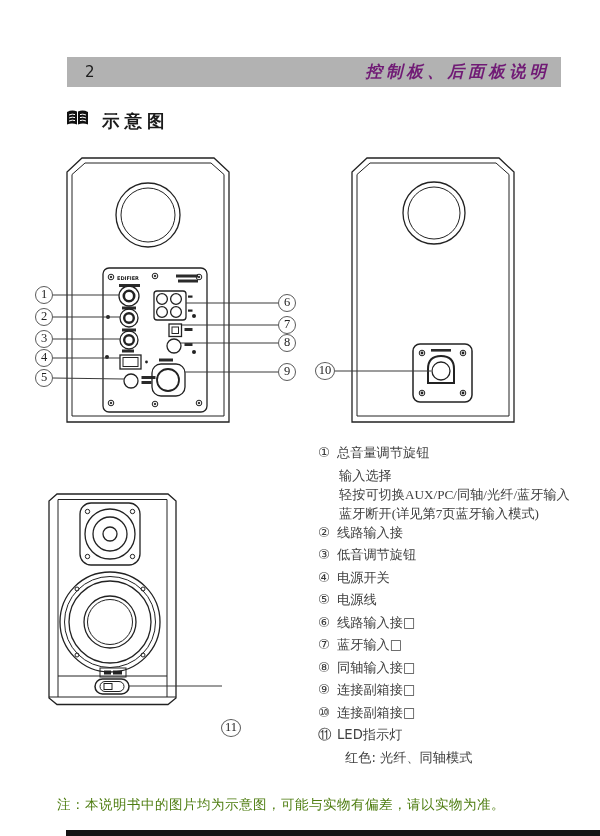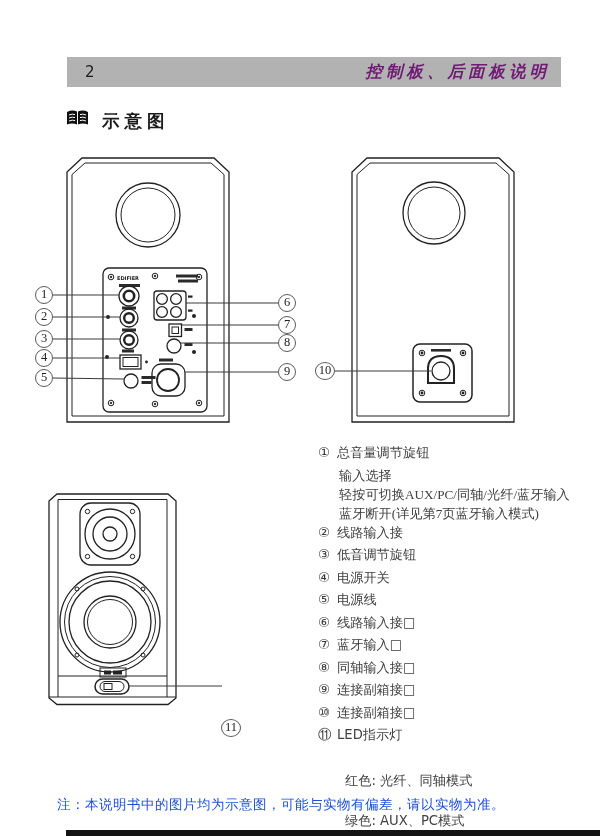--- a/index.html
+++ b/index.html
@@ -21,23 +21,23 @@
   
   .co{position:absolute;box-sizing:border-box;width:18px;height:18px;border:1.3px solid #5a5a5a;border-radius:50%;
     background:#fff;text-align:center;line-height:15px;font-family:"Liberation Serif",serif;
     font-size:12.5px;color:#222;}
   .co.wide{width:20px;}
   
   .legend{position:absolute;left:318px;top:444px;width:276px;font-size:13.2px;color:#414141;}
   .lg-item{height:22.5px;display:flex;align-items:flex-start;white-space:nowrap;}
   .lg-num{width:19px;flex:none;font-size:13.5px;color:#3a3a3a;}
   .lg-sub{height:19px;padding-left:21px;white-space:nowrap;font-family:Liberation Serif, serif;}
-  .lg-sub2{height:17px;padding-left:27px;white-space:nowrap;margin-top:23px;}
-  
-  .note{position:absolute;left:57px;top:796px;font-size:13.5px;color:#1d4ed8;letter-spacing:0.5px;white-space:nowrap;}
+  .lg-sub2{height:17px;padding-left:27px;white-space:nowrap;}
+  
+  .note{position:absolute;left:57px;top:796px;font-size:13.5px;color:#4d7c0f;letter-spacing:0.5px;white-space:nowrap;}
   .bottom-bar{position:absolute;left:66px;top:830px;width:534px;height:6px;background:#141414;}
 </style>
 </head>
 <body>
 
 <div id="page">
 
   <div class="hdr-bar">
     <span class="hdr-num">2</span>
     <span class="hdr-title">控制板、后面板说明</span>
@@ -277,19 +277,18 @@
       </div>
     <div class="lg-item">
         <span class="lg-num">⑩</span>
         <span>连接副箱接□</span>
       </div>
     <div class="lg-item">
         <span class="lg-num">⑪</span>
         <span>LED指示灯</span>
       </div>
     <div class="lg-sub2"><span>红色: 光纤、同轴模式</span></div>
-    <div class="lg-sub2"><span>绿色: AUX、PC模式</span></div>
   </div>
 
   <div class="note">注：本说明书中的图片均为示意图，可能与实物有偏差，请以实物为准。</div>
   <div class="bottom-bar"></div>
 
 </div>
 
 </body></html>

